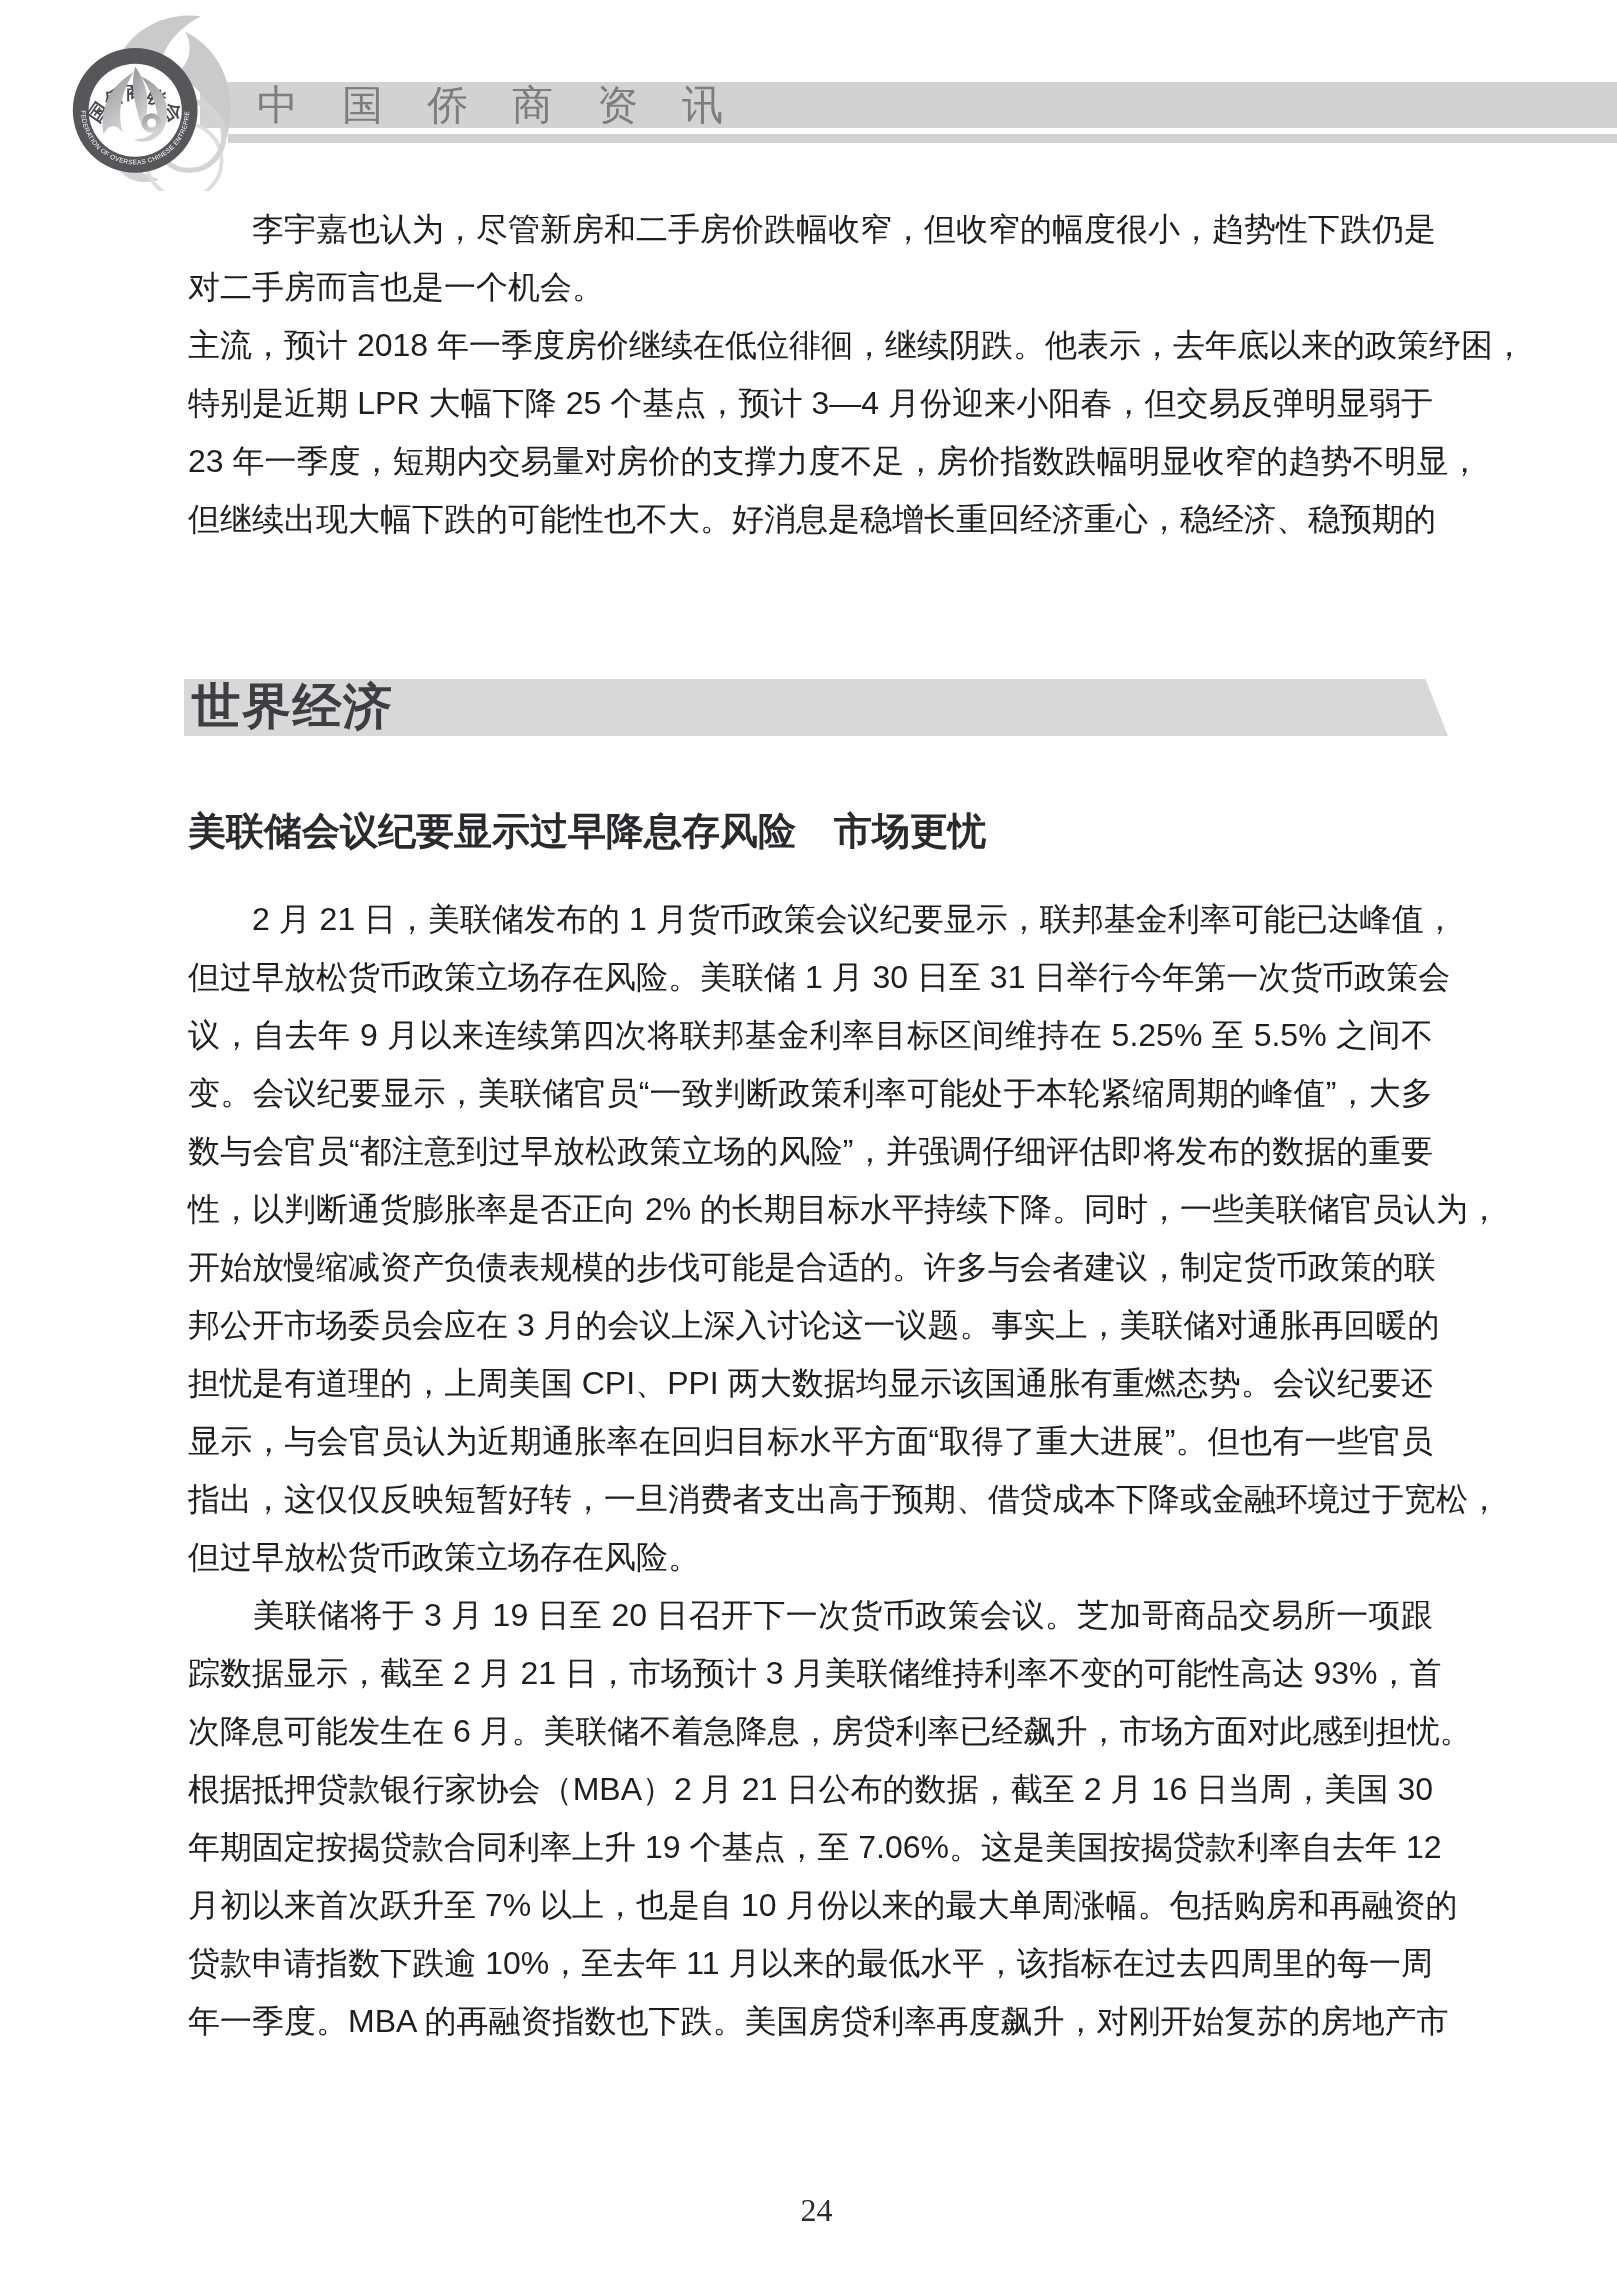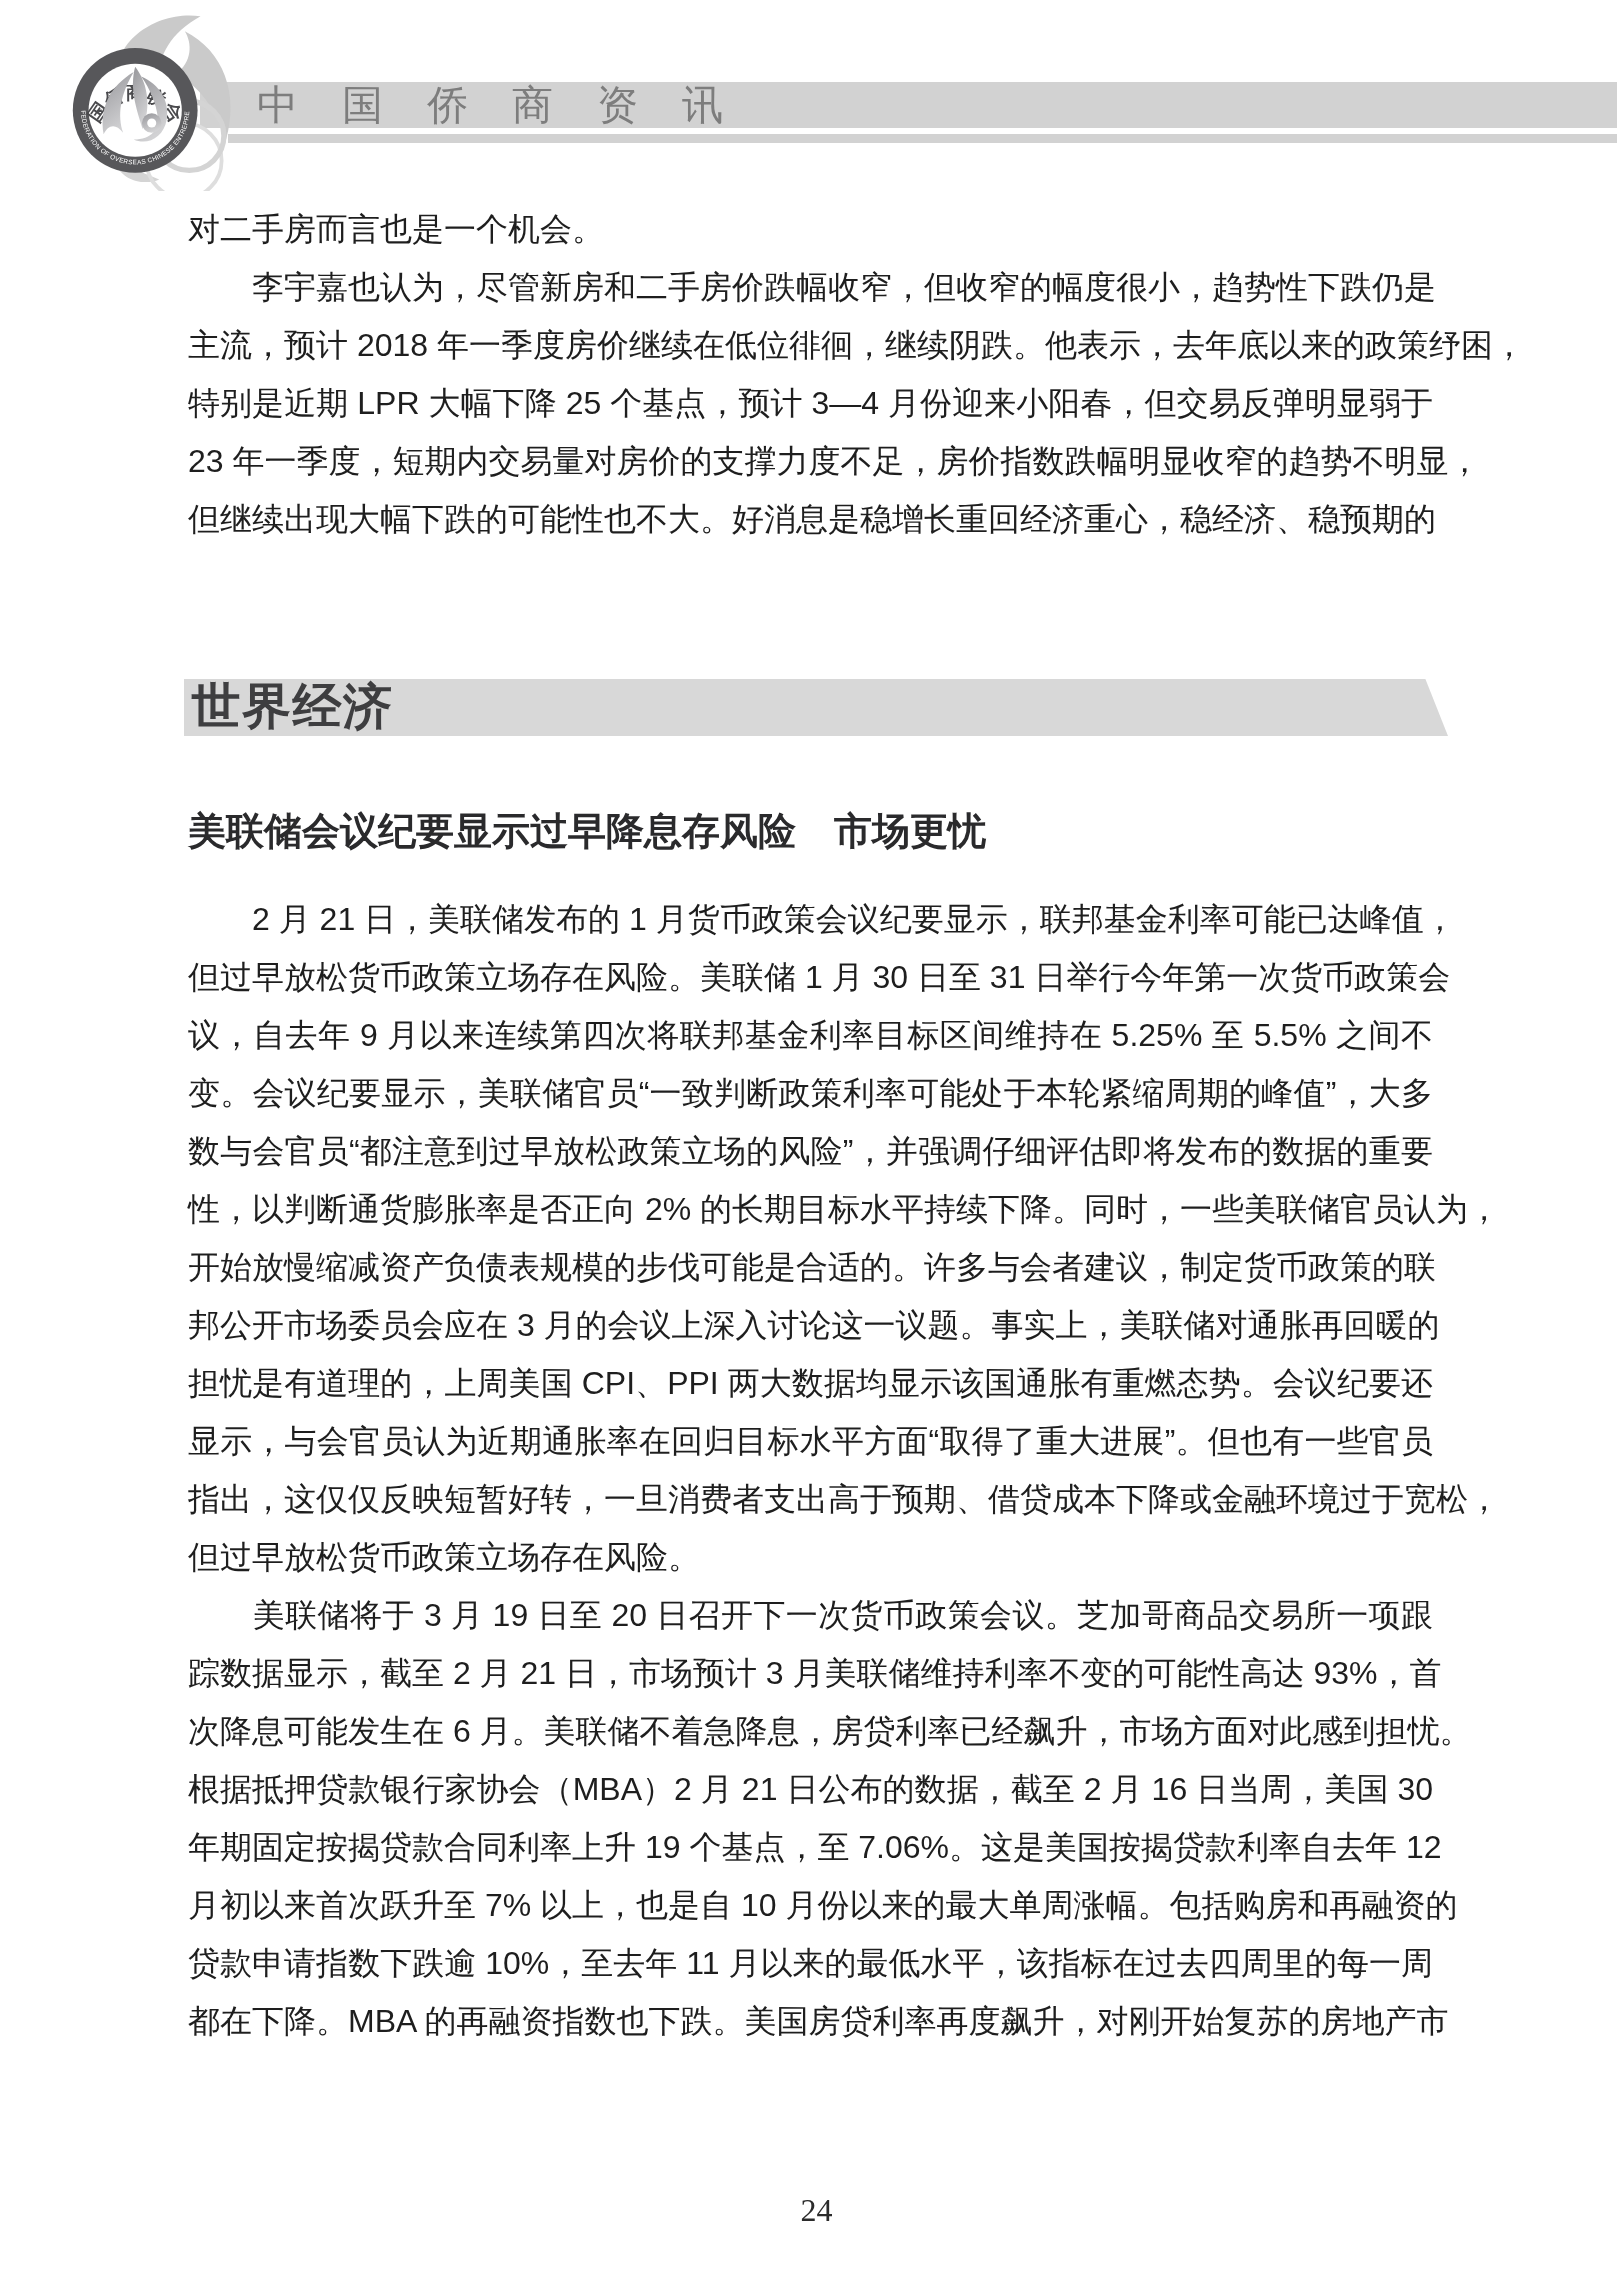--- a/index.html
+++ b/index.html
@@ -90,22 +90,22 @@
           <path d="M120,75 C136,96 142,126 130,158 C122,132 112,104 120,75 Z" fill="url(#g1)"></path>
           <path d="M128,88 C152,98 166,120 162,145 C158,170 136,180 118,172 C142,172 152,158 150,142 C148,124 140,105 128,88 Z" fill="url(#g1)"></path>
           <circle cx="142" cy="150" r="13" fill="url(#g1)"></circle>
           <circle cx="142" cy="150" r="6" fill="#ffffff"></circle>
         </g>
       </g>
     </svg>
   </div>
 
   <div class="textblock tb-intro">
+      <div class="tline">　　李宇嘉也认为，尽管新房和二手房价跌幅收窄，但收窄的幅度很小，趋势性下跌仍是</div>
       <div class="tline tline-end">对二手房而言也是一个机会。</div>
-      <div class="tline">　　李宇嘉也认为，尽管新房和二手房价跌幅收窄，但收窄的幅度很小，趋势性下跌仍是</div>
       <div class="tline">主流，预计 2018 年一季度房价继续在低位徘徊，继续阴跌。他表示，去年底以来的政策纾困，</div>
       <div class="tline">特别是近期 LPR 大幅下降 25 个基点，预计 3—4 月份迎来小阳春，但交易反弹明显弱于</div>
       <div class="tline">23 年一季度，短期内交易量对房价的支撑力度不足，房价指数跌幅明显收窄的趋势不明显，</div>
       <div class="tline">但继续出现大幅下跌的可能性也不大。好消息是稳增长重回经济重心，稳经济、稳预期的</div>
     </div>
 
   <div class="section-banner">
     <span>世界经济</span>
   </div>
 
@@ -124,19 +124,19 @@
       <div class="tline">显示，与会官员认为近期通胀率在回归目标水平方面“取得了重大进展”。但也有一些官员</div>
       <div class="tline">指出，这仅仅反映短暂好转，一旦消费者支出高于预期、借贷成本下降或金融环境过于宽松，</div>
       <div class="tline tline-end">但过早放松货币政策立场存在风险。</div>
       <div class="tline">　　美联储将于 3 月 19 日至 20 日召开下一次货币政策会议。芝加哥商品交易所一项跟</div>
       <div class="tline">踪数据显示，截至 2 月 21 日，市场预计 3 月美联储维持利率不变的可能性高达 93%，首</div>
       <div class="tline">次降息可能发生在 6 月。美联储不着急降息，房贷利率已经飙升，市场方面对此感到担忧。</div>
       <div class="tline">根据抵押贷款银行家协会（MBA）2 月 21 日公布的数据，截至 2 月 16 日当周，美国 30</div>
       <div class="tline">年期固定按揭贷款合同利率上升 19 个基点，至 7.06%。这是美国按揭贷款利率自去年 12</div>
       <div class="tline">月初以来首次跃升至 7% 以上，也是自 10 月份以来的最大单周涨幅。包括购房和再融资的</div>
       <div class="tline">贷款申请指数下跌逾 10%，至去年 11 月以来的最低水平，该指标在过去四周里的每一周</div>
-      <div class="tline">都在下降。MBA 的再融资指数也下跌。美国房贷利率再度飙升，对刚开始复苏的房地产市</div>
+      <div class="tline">年一季度。MBA 的再融资指数也下跌。美国房贷利率再度飙升，对刚开始复苏的房地产市</div>
     </div>
 
   <div class="page-number">24</div>
 
 </div>
 
 
 </body></html>

